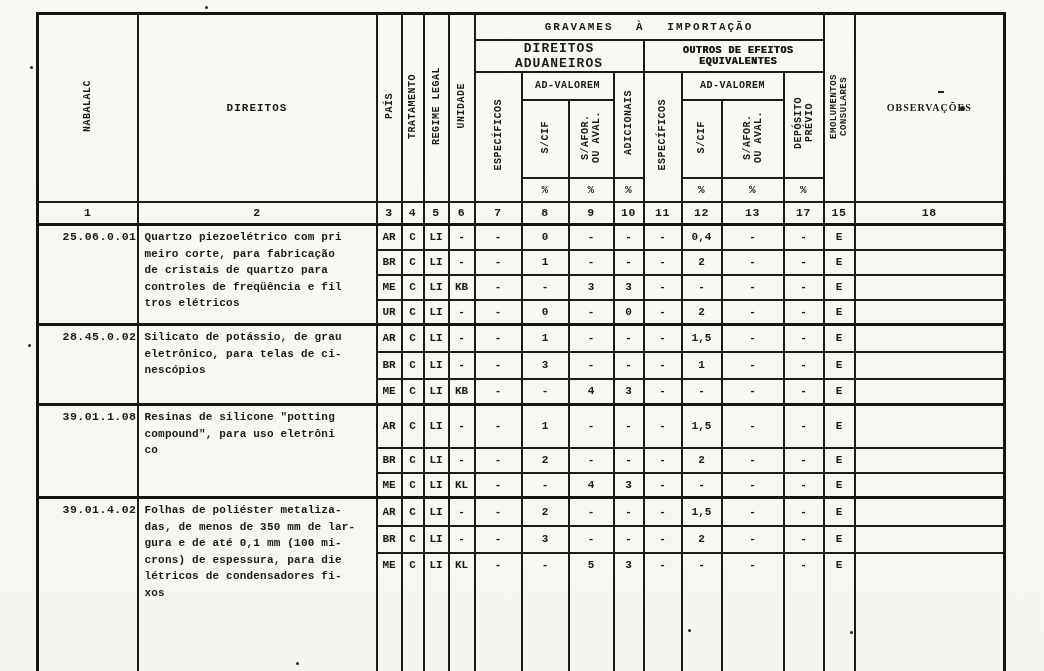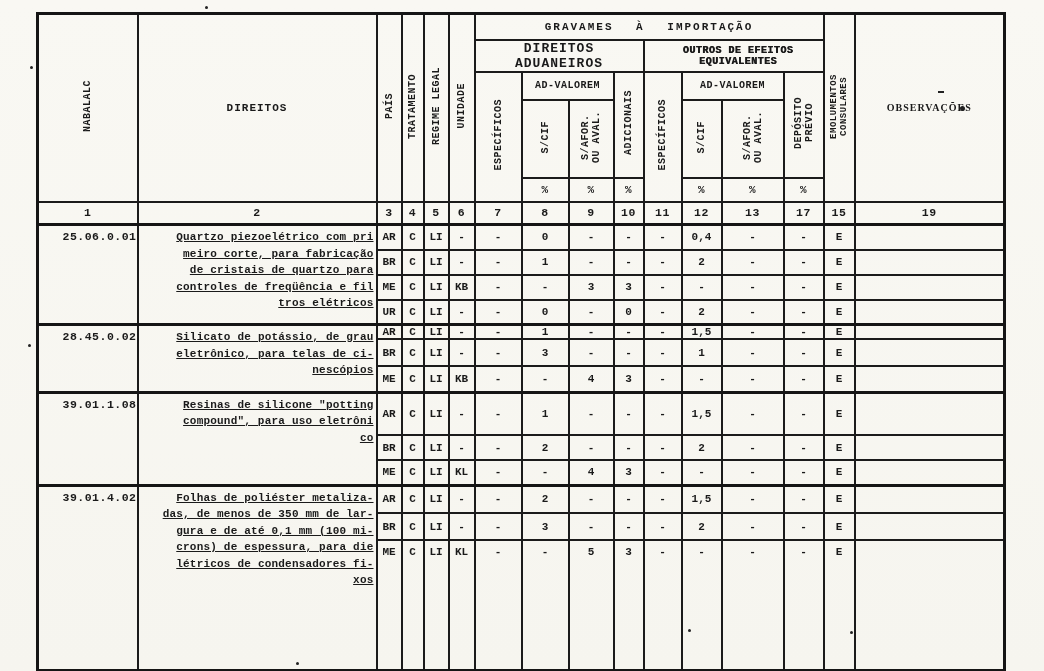--- a/index.html
+++ b/index.html
@@ -37,24 +37,24 @@
     letter-spacing:.5px;
   }
   .vt.small{font-size:9px;line-height:10px;}
   .gravames{font-size:11px;letter-spacing:2px;word-spacing:14px;}
   .heavy{text-shadow:.6px 0 currentColor;}
   .two-line{white-space:pre-line;line-height:11px;font-size:10px;padding-left:9px;}
   .pct{font-size:11px;}
   .numrow th{font-size:11.5px;}
   .code{vertical-align:top;text-align:right;font-size:11.5px;padding-top:4px;letter-spacing:.5px;}
   .prod{
-    vertical-align:top;text-align:right;
+    vertical-align:top;text-align:left;
     font-size:11px;line-height:16.5px;
     padding:3px 2px 0 6px;
-    white-space:pre-line;letter-spacing:.2px;text-decoration:underline;
+    white-space:pre-line;letter-spacing:.2px;
   }
   tr.gs>td{border-top:3px solid #151515;}
   tr.tall>td{vertical-align:top;padding-top:5px;}
   .speck{position:absolute;background:#222;border-radius:50%;}
   .obs-head{font-size:10px;letter-spacing:1px;font-family:Liberation Serif, serif;}
 </style>
 </head>
 <body>
 
 <div class="page">
@@ -146,21 +146,21 @@
         <th>6</th>
         <th>7</th>
         <th>8</th>
         <th>9</th>
         <th>10</th>
         <th>11</th>
         <th>12</th>
         <th>13</th>
         <th>17</th>
         <th>15</th>
-        <th>19</th>
+        <th>18</th>
       </tr>
 
       <tr class="gs" style="height:25px">
         <td class="code" rowspan="4">25.06.0.01</td>
         <td class="prod" rowspan="4">Quartzo piezoelétrico com pri
 meiro corte, para fabricação
 de cristais de quartzo  para
 controles de freqüência e fil
 tros elétricos</td>
         <td>AR</td>
@@ -220,21 +220,21 @@
         <td>-</td>
         <td>0</td>
         <td>-</td>
         <td>2</td>
         <td>-</td>
         <td>-</td>
         <td>E</td>
         <td></td>
       </tr>
 
-      <tr class="gs" style="height:14px">
+      <tr class="gs" style="height:27px">
         <td class="code" rowspan="3">28.45.0.02</td>
         <td class="prod" rowspan="3">Silicato de potássio, de grau
 eletrônico, para telas de ci-
 nescópios</td>
         <td>AR</td>
         <td>C</td>
         <td>LI</td>
         <td>-</td>
         <td>-</td>
         <td>1</td>

